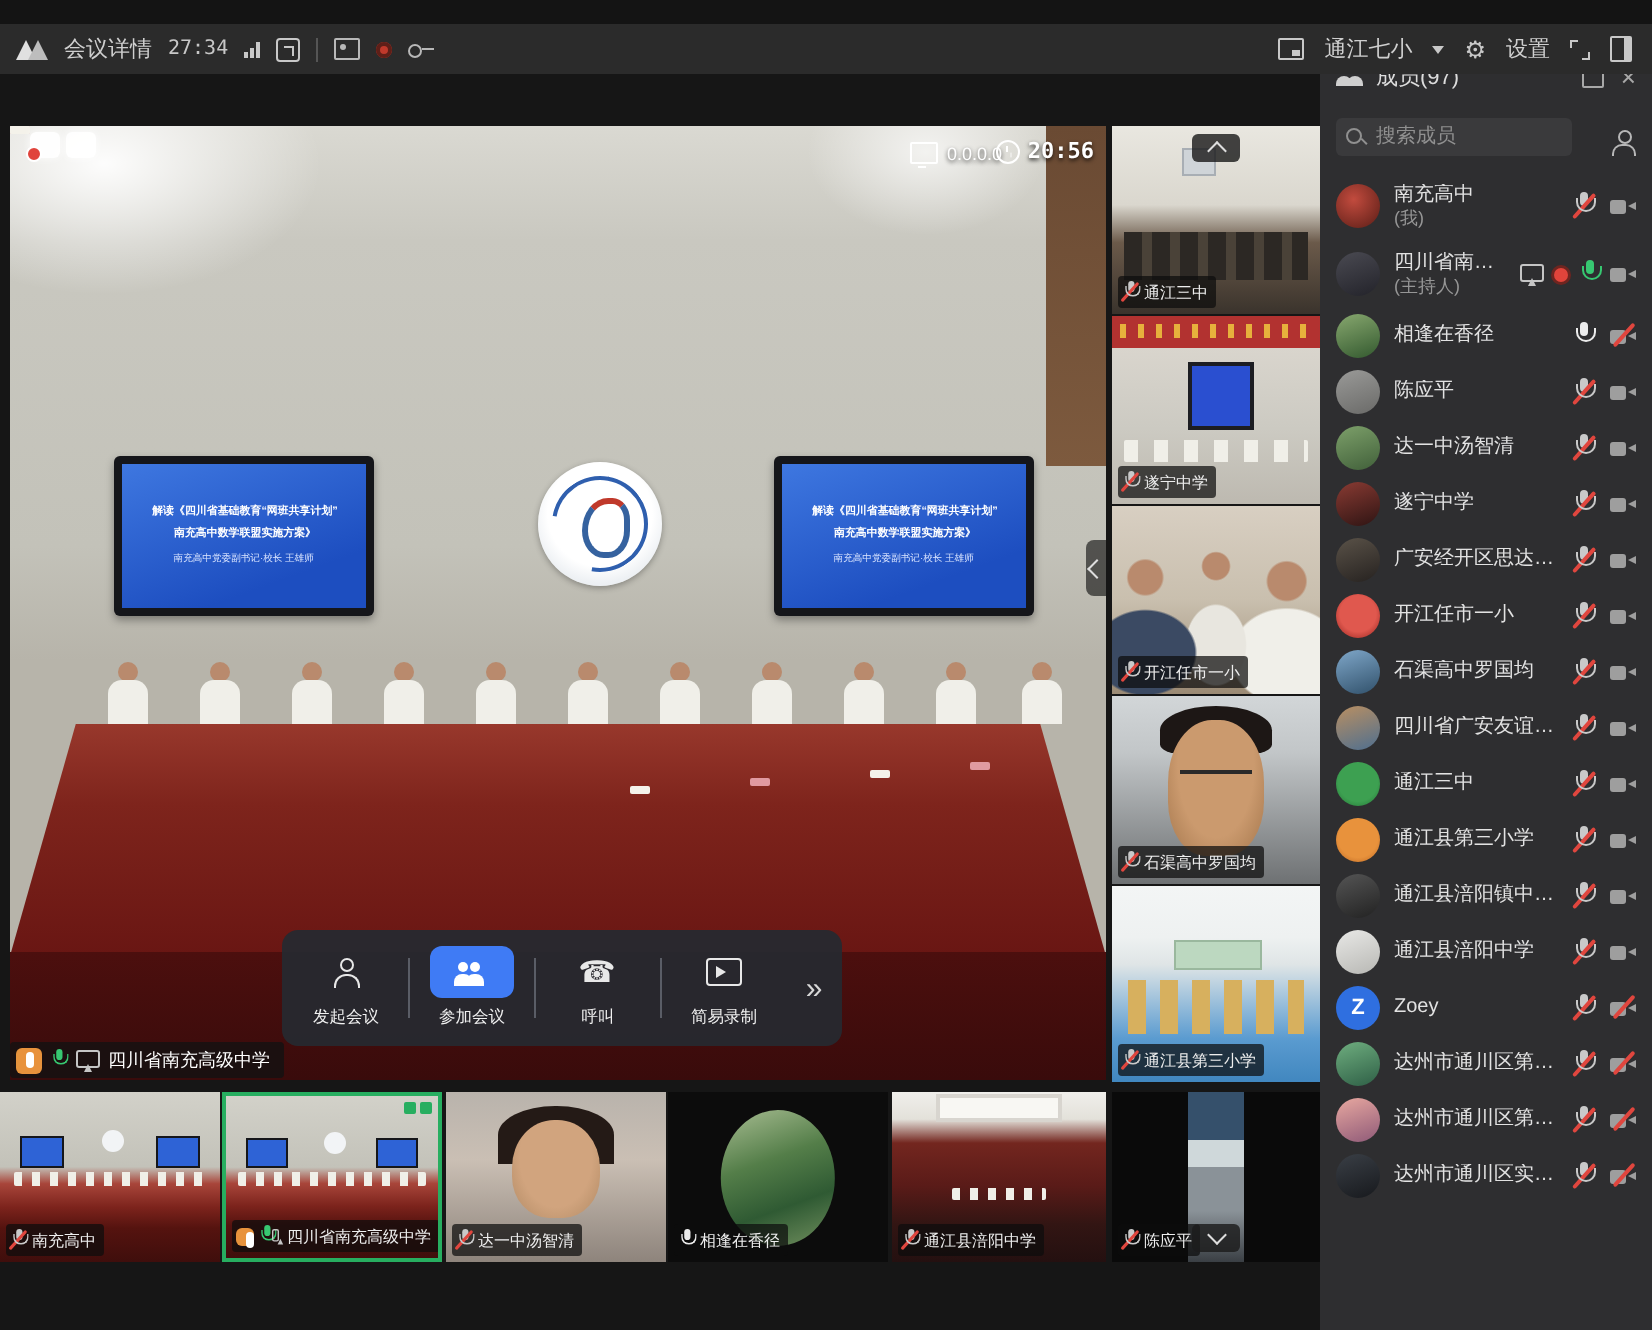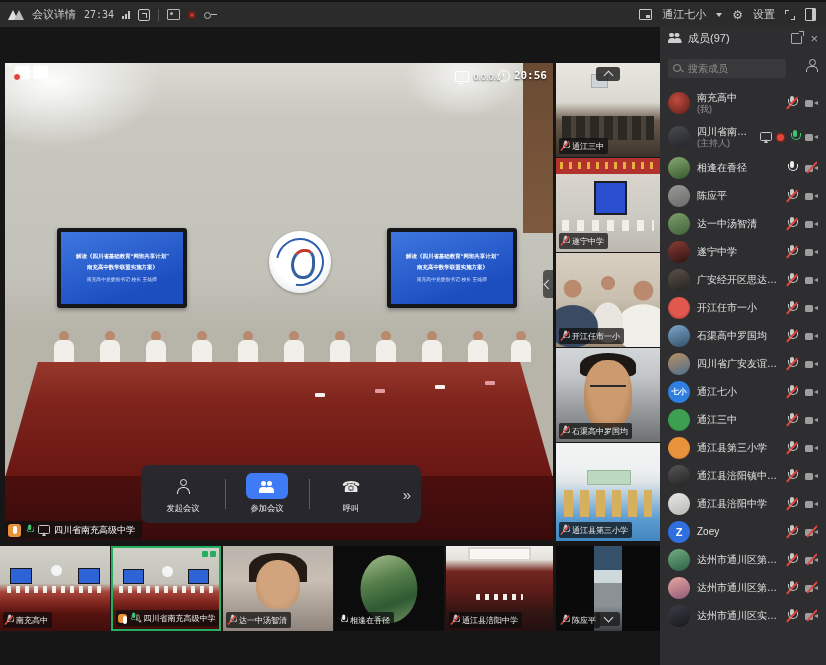--- a/index.html
+++ b/index.html
@@ -1,19 +1,19 @@
 <!DOCTYPE html>
 <html><head>
 <meta charset="utf-8">
 <style>
   html,body{margin:0;padding:0;background:#000;}
   #app{position:relative;width:826px;height:665px;background:#141414;overflow:hidden;
        font-family:"Liberation Sans",sans-serif;color:#ccc;font-size:11px;}
   
-  .topbar{position:absolute;left:0;top:2px;width:826px;height:25px;background:#2b2b2b;
+  .topbar{position:absolute;left:0;top:12px;width:826px;height:25px;background:#2b2b2b;
           display:flex;align-items:center;z-index:20;}
   .tb-left{display:flex;align-items:center;gap:8px;padding-left:8px;}
   .tb-right{margin-left:auto;display:flex;align-items:center;gap:10px;padding-right:10px;}
   .tb-divider{width:1px;height:12px;background:#555;}
   .tb-time{font-size:10px;color:#c8c8c8;font-family:"DejaVu Sans Mono",monospace;}
   .tb-text{font-size:11px;color:#cfcfcf;}
   
   .logo{position:relative;width:16px;height:11px;}
   .logo::before,.logo::after{content:"";position:absolute;bottom:0;border-left:5px solid transparent;
       border-right:5px solid transparent;border-bottom:10px solid #e0e0e0;}
@@ -218,21 +218,21 @@
   .phead .sp{margin-left:auto;display:flex;align-items:center;gap:8px;}
   .i-pop{width:9px;height:9px;border:1px solid #a8a8a8;border-radius:1px;position:relative;display:inline-block;}
   .i-pop::after{content:"";position:absolute;right:-2.5px;top:-2.5px;width:4px;height:4px;background:#2e2e30;
       border-top:1px solid #a8a8a8;border-right:1px solid #a8a8a8;}
   .i-close{font-size:13px;color:#a8a8a8;line-height:1;}
   .i-users-s{width:15px;height:11px;position:relative;display:inline-block;}
   .i-users-s::before{content:"";position:absolute;left:1px;top:0;width:4.5px;height:4.5px;border-radius:50%;background:#cfcfcf;box-shadow:5.5px 0 0 #cfcfcf;}
   .i-users-s::after{content:"";position:absolute;left:0;top:5.5px;width:8px;height:5px;border-radius:4px 4px 0 0;background:#cfcfcf;box-shadow:5.5px 0 0 #cfcfcf;}
   .toast{position:absolute;right:2px;top:12px;display:flex;align-items:center;gap:4px;background:#1d1d1f;
       border:1px solid #434345;border-radius:3px;padding:3px 6px;font-size:8.5px;color:#f0f0f0;white-space:nowrap;z-index:12;}
-  .searchrow{display:flex;align-items:flex-start;gap:19px;padding:8px 8px 6px 8px;flex:none;}
+  .searchrow{display:flex;align-items:flex-end;gap:19px;padding:8px 8px 6px 8px;flex:none;}
   .sbox{position:relative;flex:1;}
   .sbox input{width:100%;height:19px;background:#3a3a3c;border:none;border-radius:3px;color:#ddd;
       font-size:10px;padding:0 4px 0 20px;box-sizing:border-box;outline:none;font-family:"Liberation Sans",sans-serif;}
   .sbox input::placeholder{color:#909090;}
   .i-search{position:absolute;left:5px;top:4.5px;width:10px;height:10px;}
   .i-search::before{content:"";position:absolute;left:0;top:0;width:6px;height:6px;border:1.3px solid #909090;border-radius:50%;}
   .i-search::after{content:"";position:absolute;left:6.5px;top:6.5px;width:3.5px;height:1.3px;background:#909090;transform:rotate(45deg);}
   .i-user{position:relative;width:13px;height:13px;display:inline-block;flex:none;}
   .i-user::before{content:"";position:absolute;left:4px;top:0;width:5px;height:5px;border:1.2px solid #b8b8b8;border-radius:50%;}
   .i-user::after{content:"";position:absolute;left:1px;top:7px;width:10px;height:5px;border:1.2px solid #b8b8b8;border-bottom:none;border-radius:5px 5px 0 0;}
@@ -370,20 +370,26 @@
               <span class="i-users"></span>
             </span>
           <span class="vt-label">参加会议</span>
         </div>
         <div class="vt-item">
           <span class="vt-iconbox">
               <span class="i-phone">☎</span>
             </span>
           <span class="vt-label">呼叫</span>
         </div>
+        <div class="vt-item">
+          <span class="vt-iconbox">
+              <span class="i-camrec"></span>
+            </span>
+          <span class="vt-label">简易录制</span>
+        </div>
         <div class="vt-more">»</div>
       </div>
 
       <div class="mainlabel">
         <span class="handbox"></span>
         <span class="i-mic green sm"></span>
         <span class="i-share"></span>
         <span class="txt">四川省南充高级中学</span>
       </div>
     </div>
@@ -648,32 +654,20 @@
             <span class="mname">四川省广安友谊中学</span>
           </span>
         <span class="mics">
             <span class="i-mic">
               <span class="slash"></span>
             </span>
             <span class="i-cam"></span>
           </span>
       </div>
 
-      <div class="mrow">
-        <span class="mav av11">七小</span>
-        <span class="mtxt">
-            <span class="mname">通江七小</span>
-          </span>
-        <span class="mics">
-            <span class="i-mic">
-              <span class="slash"></span>
-            </span>
-            <span class="i-cam"></span>
-          </span>
-      </div>
 
       <div class="mrow">
         <span class="mav av12"></span>
         <span class="mtxt">
             <span class="mname">通江三中</span>
           </span>
         <span class="mics">
             <span class="i-mic">
               <span class="slash"></span>
             </span>

